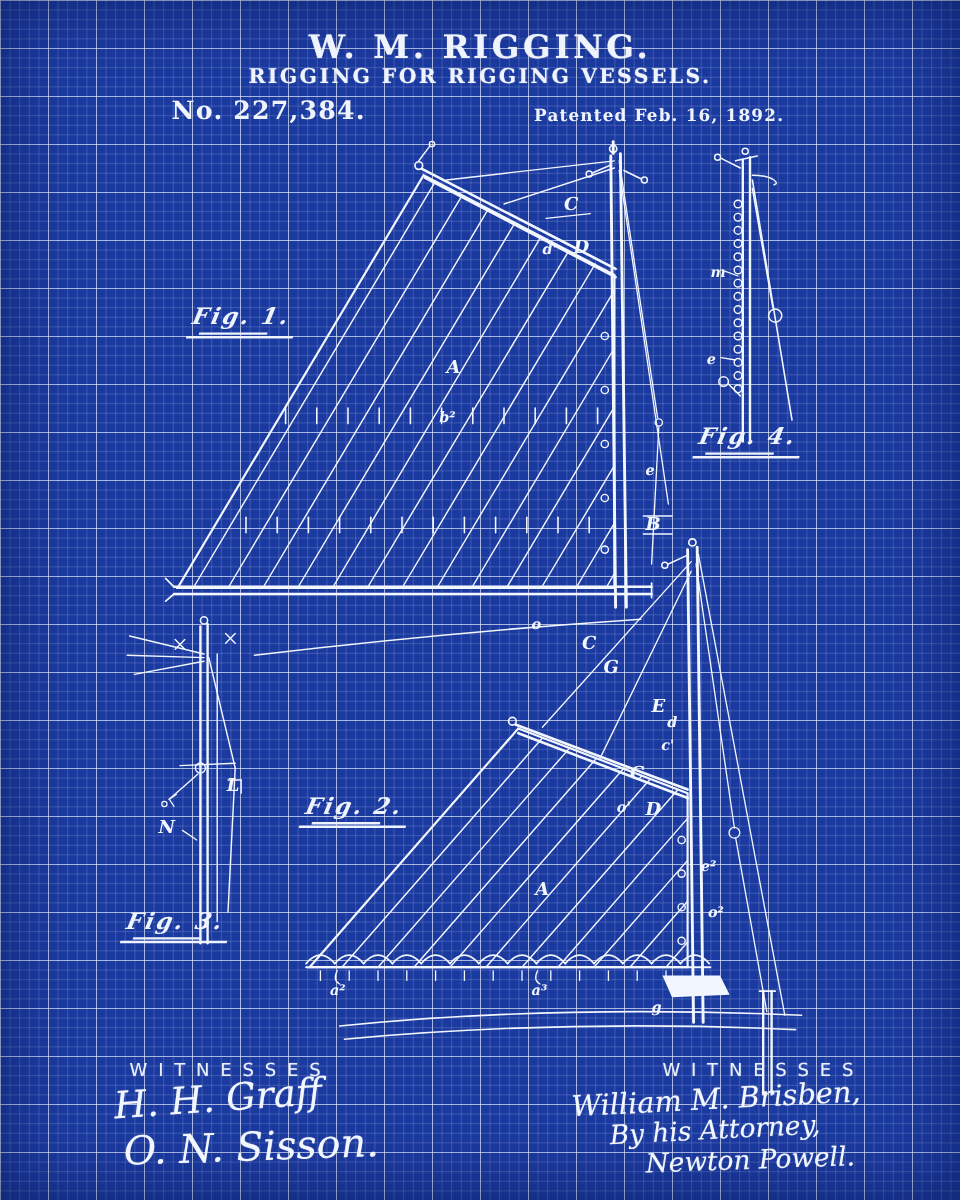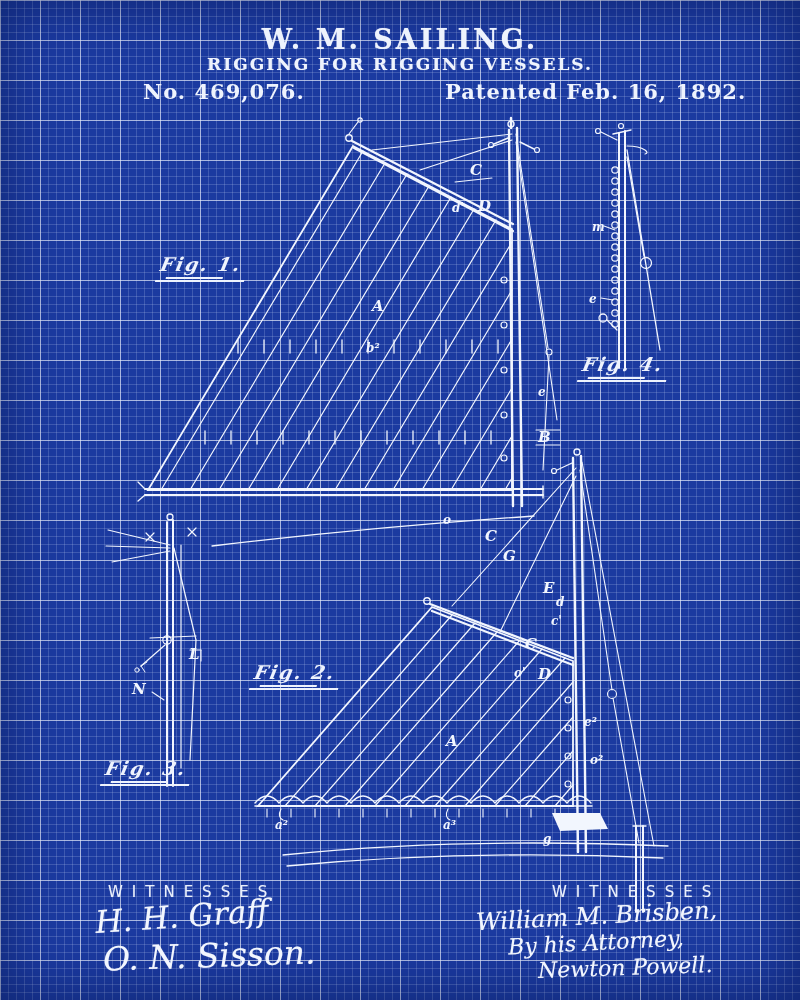--- a/index.html
+++ b/index.html
@@ -15,21 +15,21 @@
       linear-gradient(to bottom, rgba(190,205,240,.22) 1px, transparent 1px);
     background-size:40px 40px,40px 40px,8px 8px,8px 8px;
     box-shadow:inset 0 0 60px rgba(0,10,50,.45);
     color:#eef3fd;
     font-family:"DejaVu Serif", serif;
   }
   .abs{position:absolute;}
   .hdr-name{top:24px;left:0;width:100%;text-align:center;font-size:27px;font-weight:bold;letter-spacing:3px;text-shadow:0 0 1px rgba(255,255,255,.55);}
   .hdr-title{top:54px;left:0;width:100%;text-align:center;font-size:17px;font-weight:bold;letter-spacing:2px;text-shadow:0 0 1px rgba(255,255,255,.5);}
   .hdr-number{top:79px;left:143px;font-size:21px;font-weight:bold;letter-spacing:1px;}
-  .hdr-date{top:79px;left:445px;font-size:21px;font-weight:bold;letter-spacing:1px;}
+  .hdr-date{top:89px;left:445px;font-size:14px;font-weight:bold;letter-spacing:1px;}
   .fig-label{
     font-size:19px;font-weight:bold;font-style:italic;
     letter-spacing:2px;transform:skewX(-12deg);
     border-bottom:2px solid #eef3fd;padding:0 6px 1px 2px;
   }
   .fig-label::after{content:"";display:block;height:2px;background:#eef3fd;margin:2px 0 0 8px;width:70%;}
   .cap-head{font-family:"DejaVu Sans", sans-serif;font-size:15px;letter-spacing:9px;color:#e9effb;text-shadow:0 0 1px rgba(255,255,255,.4);}
   .sig{font-style:italic;color:#f2f6fe;text-shadow:0 0 1px rgba(255,255,255,.45);white-space:nowrap;}
   .sig-w1{top:898px;left:95px;font-size:31px;transform:rotate(-4deg);}
   .sig-w2{top:936px;left:103px;font-size:33px;transform:rotate(-2deg);}
@@ -39,23 +39,23 @@
   svg.drawing{position:absolute;top:0;left:0;color:#f2f6fe;}
   svg.drawing *{vector-effect:non-scaling-stroke;}
   .pl{font-family:"DejaVu Serif", serif;font-style:italic;font-weight:bold;fill:#f2f6fe;font-size:15px;}
   .pl-sm{font-size:12px;}
 </style>
 </head>
 <body>
 
 <div class="sheet">
 
-  <div class="abs hdr-name">W. M. SAILING.</div>
+  <div class="abs hdr-name">W. M. RIGGING.</div>
   <div class="abs hdr-title">RIGGING FOR RIGGING VESSELS.</div>
-  <div class="abs hdr-number">No. 469,076.</div>
+  <div class="abs hdr-number">No. 227,384.</div>
   <div class="abs hdr-date">Patented Feb. 16, 1892.</div>
 
   <svg class="drawing" width="800" height="1000" viewBox="0 0 800 1000" fill="none" stroke="currentColor" stroke-width="1.6" stroke-linecap="round">
 
     <g>
 
       <g stroke-width="2.4">
         <line x1="509" y1="130" x2="513" y2="506"></line>
         <line x1="517" y1="128" x2="522" y2="506"></line>
         <line x1="511" y1="128" x2="511" y2="118"></line>

